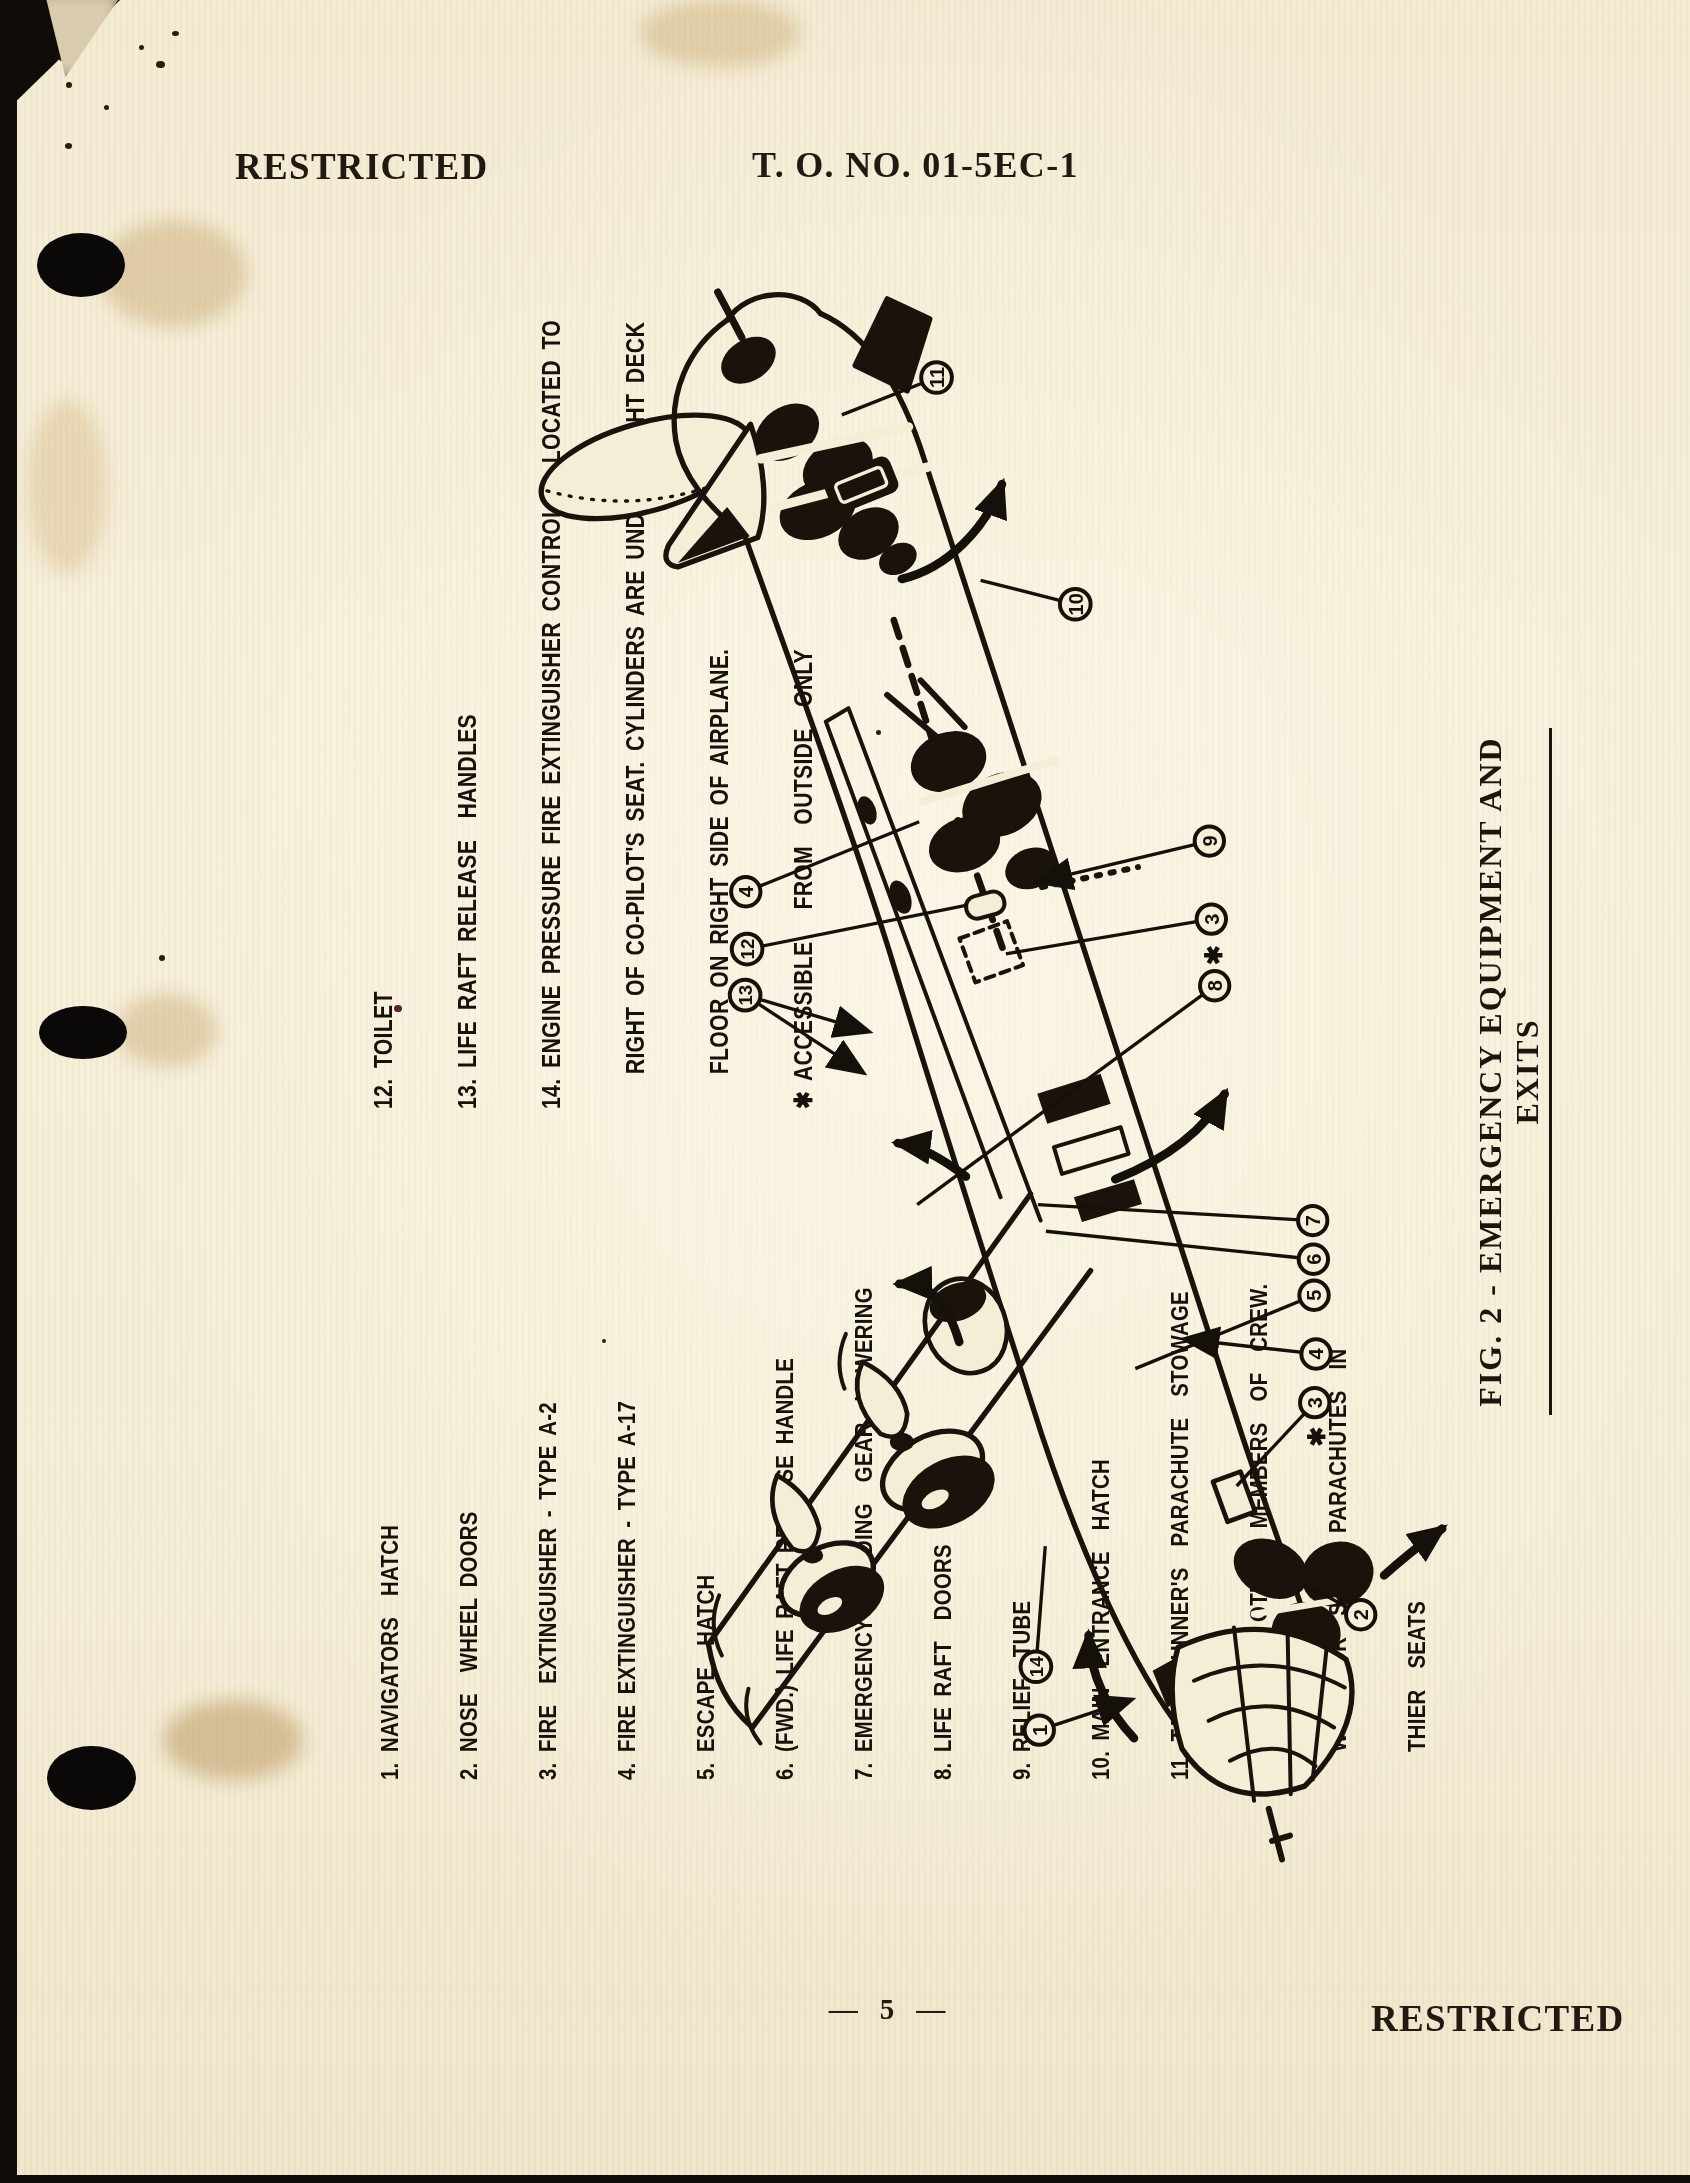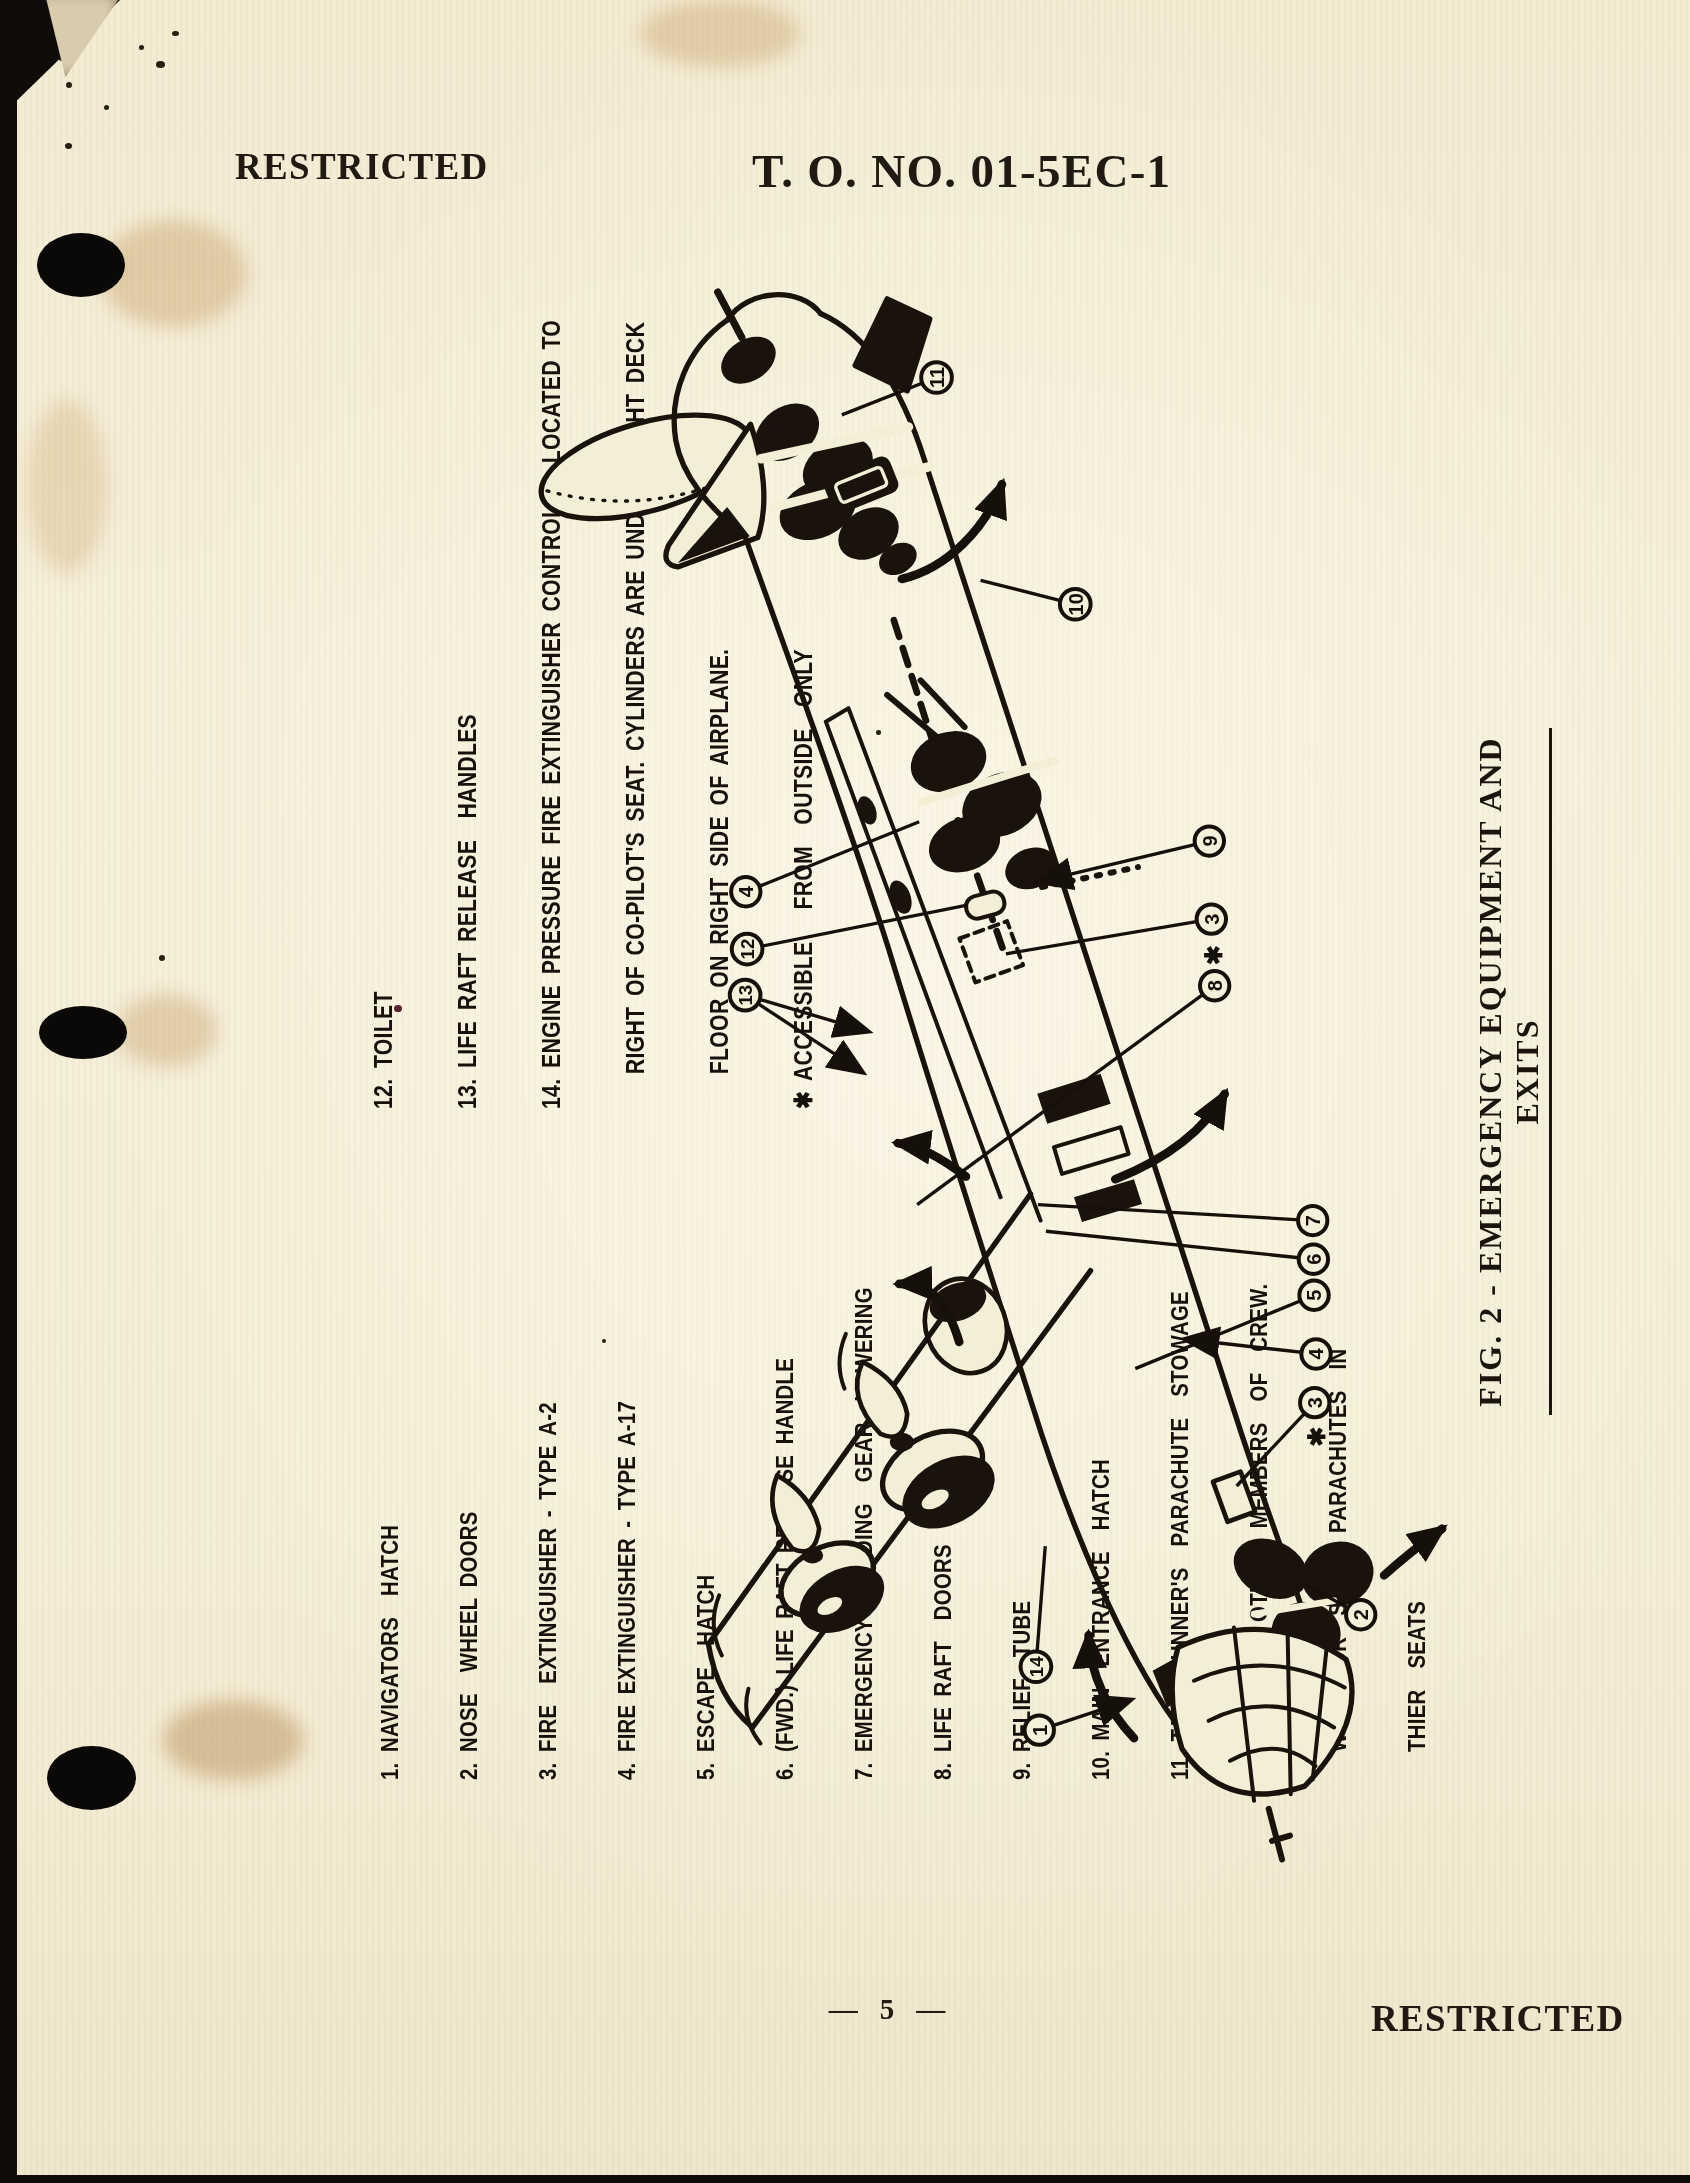--- a/index.html
+++ b/index.html
@@ -15,21 +15,21 @@
   .corner-tear{position:absolute;left:0;top:0;width:120px;height:117px;background:#0f0c09;
                clip-path:polygon(0 0,100% 0,0 100%);}
   .corner-fold{position:absolute;left:45px;top:0;width:73px;height:77px;background:#d8cbae;
                clip-path:polygon(2% 0,100% 0,28% 100%);box-shadow:inset -4px -4px 9.3px rgba(90,70,40,.45);}
   
   .hole{position:absolute;background:#0b0907;border-radius:50%;}
   .stain{position:absolute;border-radius:50%;filter:blur(9.3px);}
   .speck{position:absolute;background:#2a1d10;border-radius:50%;}
   
   .hdr{position:absolute;font-weight:bold;font-size:37px;letter-spacing:1.3px;color:#221a12;}
-  .hdr-doc{font-size:47px;}
+  .hdr-doc{font-size:36px;}
   .ftr-num{position:absolute;left:787px;top:1993px;width:200px;text-align:center;
            font-weight:bold;font-size:29px;word-spacing:14.7px;color:#241b12;}
   .ftr-rest{position:absolute;left:1371px;top:1997px;font-weight:bold;font-size:37px;
             letter-spacing:1.3px;color:#221a12;}
   
   .legend{position:absolute;transform-origin:0 0;transform:rotate(-90deg) scaleX(.85);
           font-family:"Liberation Sans", sans-serif;font-weight:700;color:#17110b;
           white-space:pre;}
   .legend .ln{letter-spacing:0.3px;word-spacing:5.3px;}
   .legend-a{left:312px;top:1109px;width:934px;font-size:25px;}

